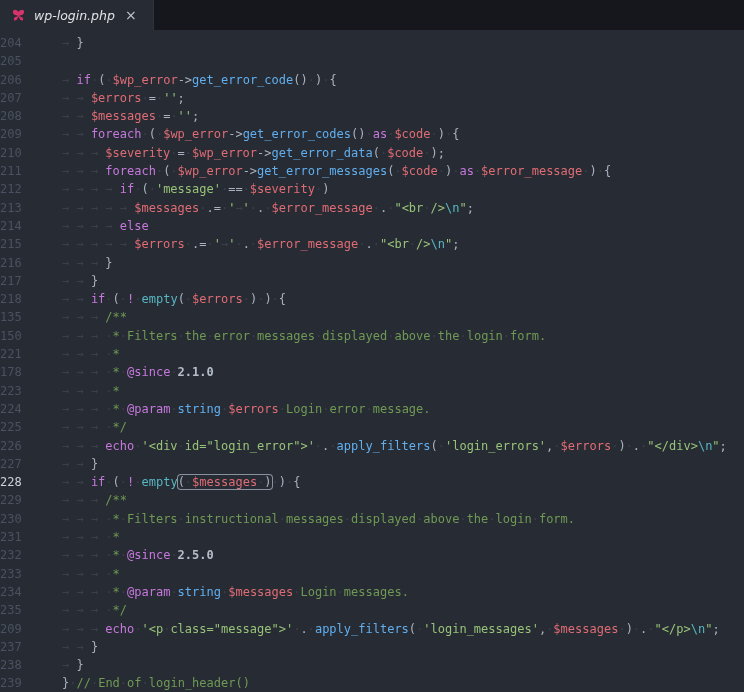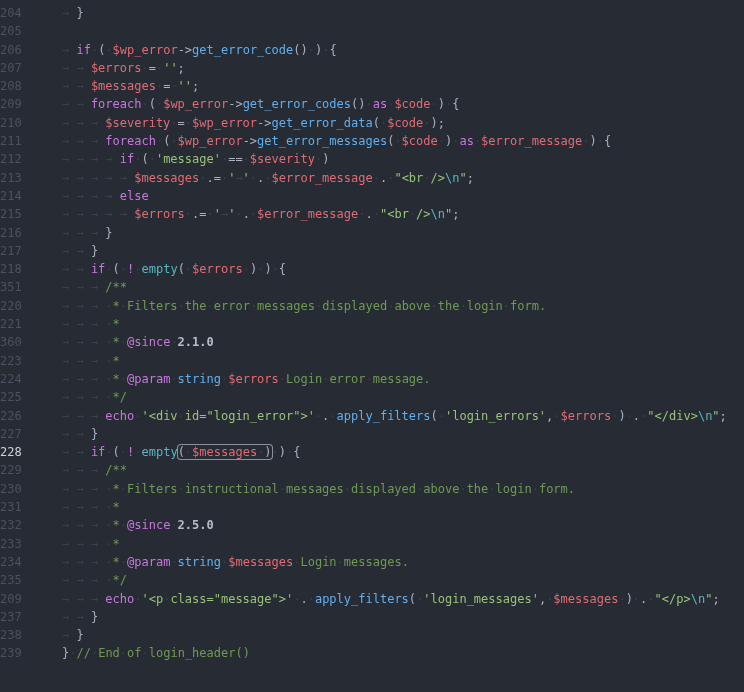--- a/index.html
+++ b/index.html
@@ -69,42 +69,53 @@
   .mbox {
     box-shadow: 0 0 0 1px var(--match-border, #8a919e);
     border-radius:3px;
   }
 </style>
 </head>
 <body>
 
 <div class="window">
 
+  <div class="tabbar">
+    <div class="tab">
+      <span class="file-icon">
+        <svg width="15" height="15" viewBox="0 0 16 16" aria-hidden="true">
+          <path fill="#d6336c" d="M8 4 C6 1, 2 1, 2 4 C2 7, 5 8, 7 8 L7 9 C5 9, 3 10, 3 12 C3 14, 6 14, 7 11 L8 9 L9 11 C10 14, 13 14, 13 12 C13 10, 11 9, 9 9 L9 8 C11 8, 14 7, 14 4 C14 1, 10 1, 8 4 Z"></path>
+        </svg>
+      </span>
+      <span class="tab-title">wp-login.php</span>
+      <span class="tab-close">×</span>
+    </div>
+  </div>
 
   <div class="editor">
     <div class="gutter">
         <div class="gnum">204</div>
         <div class="gnum">205</div>
         <div class="gnum">206</div>
         <div class="gnum">207</div>
         <div class="gnum">208</div>
         <div class="gnum">209</div>
         <div class="gnum">210</div>
         <div class="gnum">211</div>
         <div class="gnum">212</div>
         <div class="gnum">213</div>
         <div class="gnum">214</div>
         <div class="gnum">215</div>
         <div class="gnum">216</div>
         <div class="gnum">217</div>
         <div class="gnum">218</div>
-        <div class="gnum">351</div>
-        <div class="gnum">220</div>
+        <div class="gnum">135</div>
+        <div class="gnum">150</div>
         <div class="gnum">221</div>
-        <div class="gnum">360</div>
+        <div class="gnum">178</div>
         <div class="gnum">223</div>
         <div class="gnum">224</div>
         <div class="gnum">225</div>
         <div class="gnum">226</div>
         <div class="gnum">227</div>
         <div class="gnum active">228</div>
         <div class="gnum">229</div>
         <div class="gnum">230</div>
         <div class="gnum">231</div>
         <div class="gnum">232</div>

